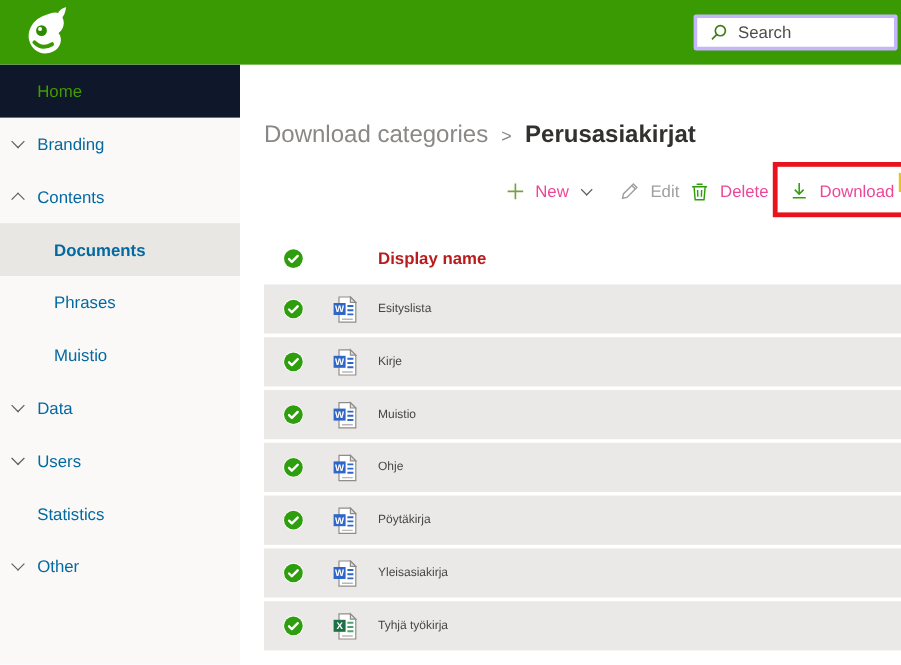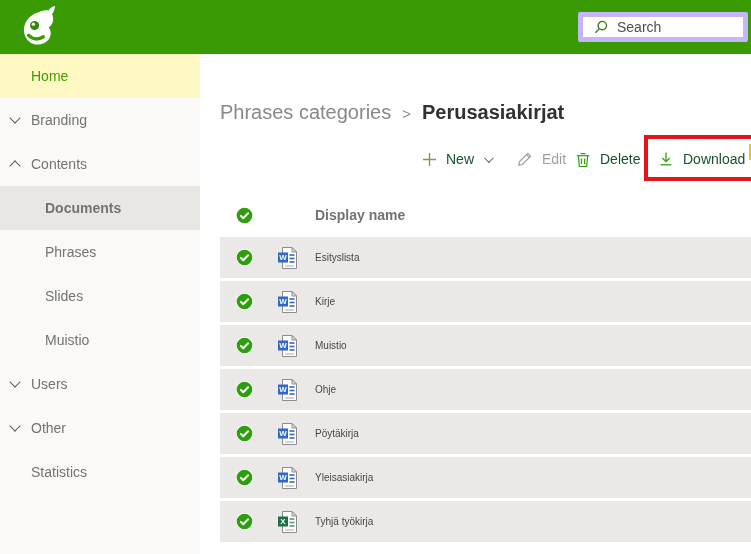--- a/index.html
+++ b/index.html
@@ -7,36 +7,36 @@
   body {
     position:relative; overflow:hidden; background:#fff;
     font-family:"Liberation Sans", sans-serif; color:#323130;
   }
 
   
   .app-header { position:absolute; top:0; left:0; right:0; height:54px; background:#3a9a03; }
   .logo { position:absolute; left:18px; top:4px; width:40px; height:47px; cursor:pointer; }
   .searchbox {
     position:absolute; right:3px; top:12px; width:170px; height:30px;
-    background:#fff; border:5px solid #c4b5fd; border-radius:2px;
+    background:#fff; border:3px solid #c4b5fd; border-radius:2px;
     display:flex; align-items:center; padding-left:10px; gap:8px;
   }
   .searchbox input {
     border:none; outline:none; flex:1; font-size:14px; color:#323130; min-width:0;
     font-family:"Liberation Sans", sans-serif; background:transparent;
   }
   .searchbox input::placeholder { color:#4e4d4b; opacity:1; }
 
   
   .sidebar { position:absolute; top:54px; left:0; width:200px; bottom:0; background:#faf9f8; }
   .side-item {
     height:44px; display:flex; align-items:center; font-size:14px;
-    color:#737373; cursor:pointer; position:relative; padding-left:31px;
-  }
-  .side-item.home { background:#fef9c3; color:#429b00; }
+    color:#0369a1; cursor:pointer; position:relative; padding-left:31px;
+  }
+  .side-item.home { background:#0f172a; color:#429b00; }
   .side-item.child { padding-left:45px; }
   .side-item.selected { background:#e9e7e4; font-weight:bold; }
   .chev {
     position:absolute; left:11px; width:8px; height:8px;
     border-right:1.4px solid #605e5c; border-bottom:1.4px solid #605e5c;
   }
   .chev.down { transform:rotate(45deg); margin-top:-4px; }
   .chev.up   { transform:rotate(-135deg); margin-top:4px; }
 
   
@@ -46,21 +46,21 @@
     position:absolute; left:20px; top:47px; font-size:20px;
     display:flex; align-items:center; gap:11px; white-space:nowrap;
   }
   .breadcrumb .parent { color:#8a8886; cursor:pointer; }
   .breadcrumb .sep { color:#8a8886; font-size:15px; transform:translateY(1px); }
   .breadcrumb .current { color:#323130; font-weight:600; }
 
   .toolbar { position:absolute; left:222px; top:88px; height:34px; }
   .tb-item {
     position:absolute; top:0; height:34px; display:flex; align-items:center;
-    gap:9px; font-size:14px; color:#14532d; cursor:pointer; white-space:nowrap;
+    gap:9px; font-size:14px; color:#ec4899; cursor:pointer; white-space:nowrap;
   }
   .tb-item.disabled { color:#a19f9d; cursor:default; }
   .tb-new      { left:0; }
   .tb-edit     { left:95px; }
   .tb-delete   { left:153px; }
   .tb-download { left:236px; }
   .new-chev {
     width:7px; height:7px; margin-left:1px;
     border-right:1.3px solid #605e5c; border-bottom:1.3px solid #605e5c;
     transform:rotate(45deg) translateY(-2px);
@@ -68,21 +68,21 @@
   .hl-box {
     position:absolute; left:-14px; right:-12px; top:-7px; bottom:-5px;
     border:4px solid #e8131d; pointer-events:none;
   }
   .edge-sliver { position:absolute; right:0; top:90px; width:2px; height:16px; background:#e8c51a; }
 
   
   .doc-table { position:absolute; left:20px; top:139px; right:0; }
   .thead {
     height:44px; display:flex; align-items:center; padding-left:16px;
-    font-size:14px; font-weight:600; color:#737373;
+    font-size:14px; font-weight:600; color:#b91c1c;
   }
   .thead .col-label { margin-left:62px; }
   .trow {
     height:41px; background:#eae9e7; margin-bottom:3px;
     display:flex; align-items:center; padding-left:16px; cursor:pointer;
   }
   .trow .ficon { margin-left:24px; width:21px; height:24px; }
   .trow .rname { margin-left:17px; font-size:10px; color:#484644; }
   .checkwrap { width:17px; height:17px; flex:0 0 17px; cursor:pointer; }
   svg { display:block; }
@@ -124,42 +124,43 @@
     <span class="chev up"></span>
     <span>Contents</span>
   </div>
   <div class="side-item child selected">
     <span>Documents</span>
   </div>
   <div class="side-item child">
     <span>Phrases</span>
   </div>
   <div class="side-item child">
-    <span>Slides</span>
-  </div>
-  <div class="side-item child">
     <span>Muistio</span>
+  </div>
+  <div class="side-item">
+    <span class="chev down"></span>
+    <span>Data</span>
   </div>
   <div class="side-item">
     <span class="chev down"></span>
     <span>Users</span>
   </div>
   <div class="side-item">
+    <span>Statistics</span>
+  </div>
+  <div class="side-item">
     <span class="chev down"></span>
     <span>Other</span>
   </div>
-  <div class="side-item">
-    <span>Statistics</span>
-  </div>
 </div>
 
 <div class="main">
 
   <div class="breadcrumb">
-    <span class="parent">Phrases categories</span>
+    <span class="parent">Download categories</span>
     <span class="sep">&gt;</span>
     <span class="current">Perusasiakirjat</span>
   </div>
 
   <div class="toolbar">
 
     <div class="tb-item tb-new">
       <span>
         <svg viewBox="0 0 15 15" width="15" height="15" stroke="#76a240" stroke-width="1.4" fill="none">
           <path d="M7.5 1 V14 M1 7.5 H14"></path>

